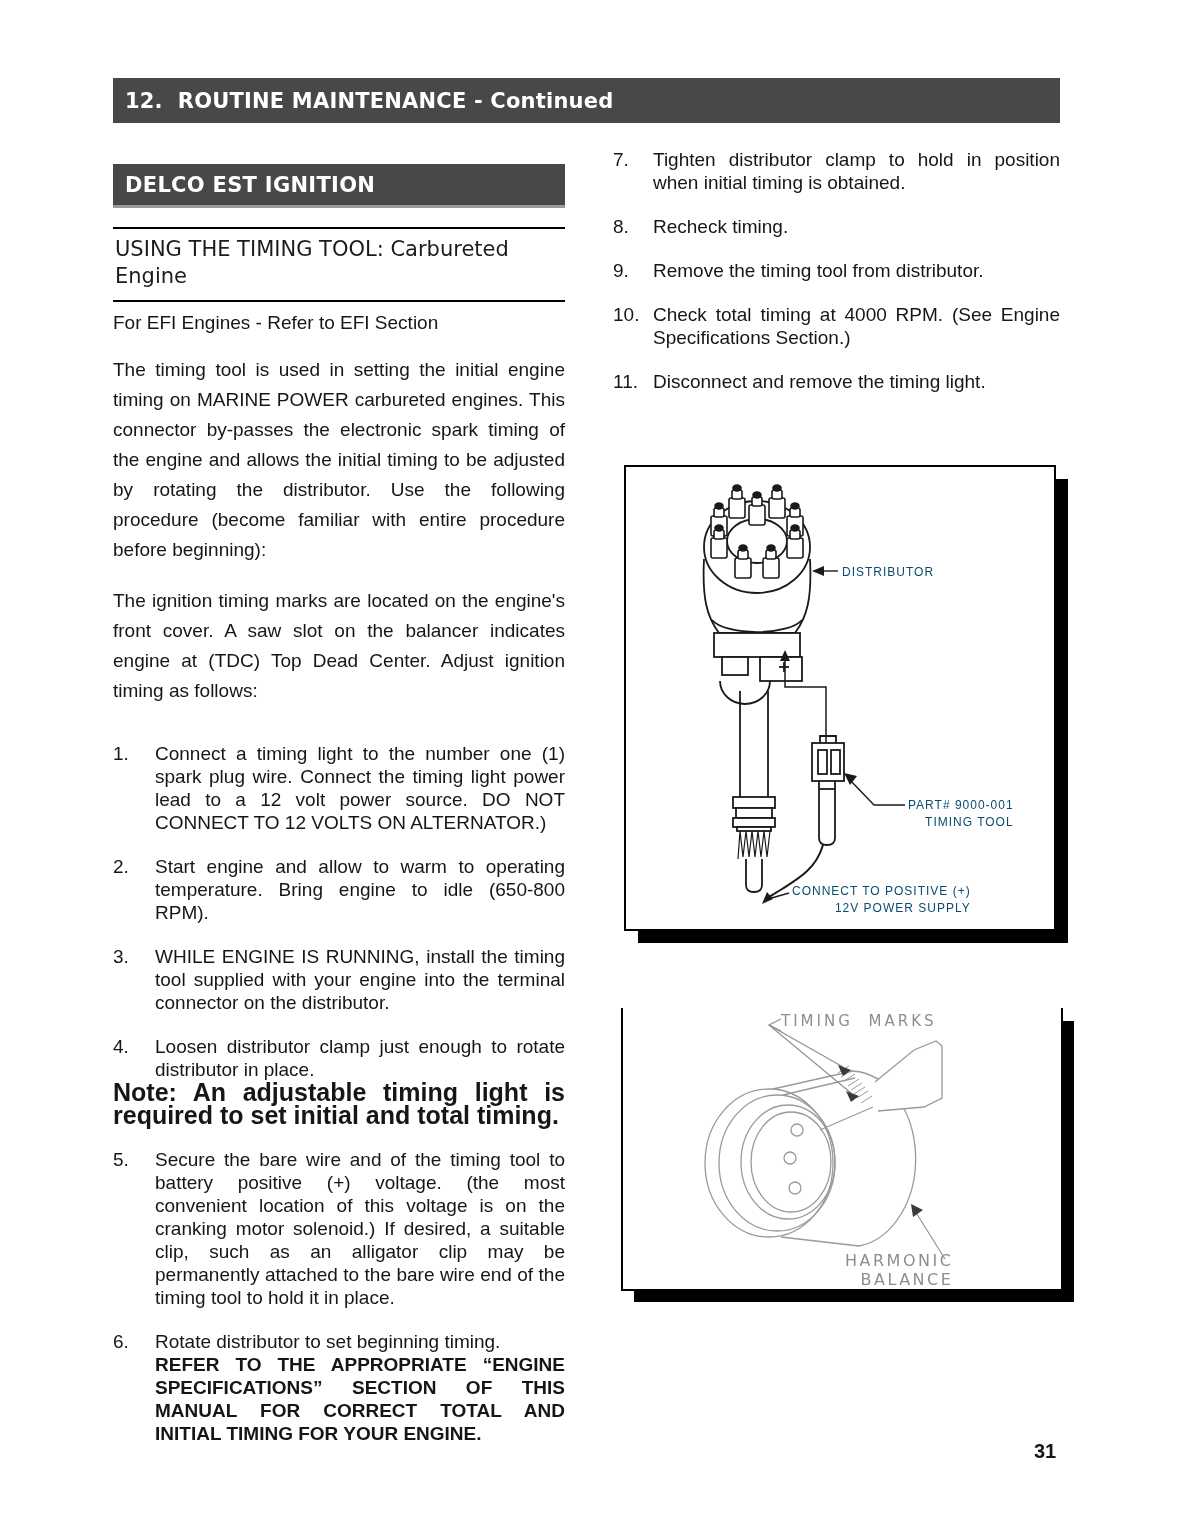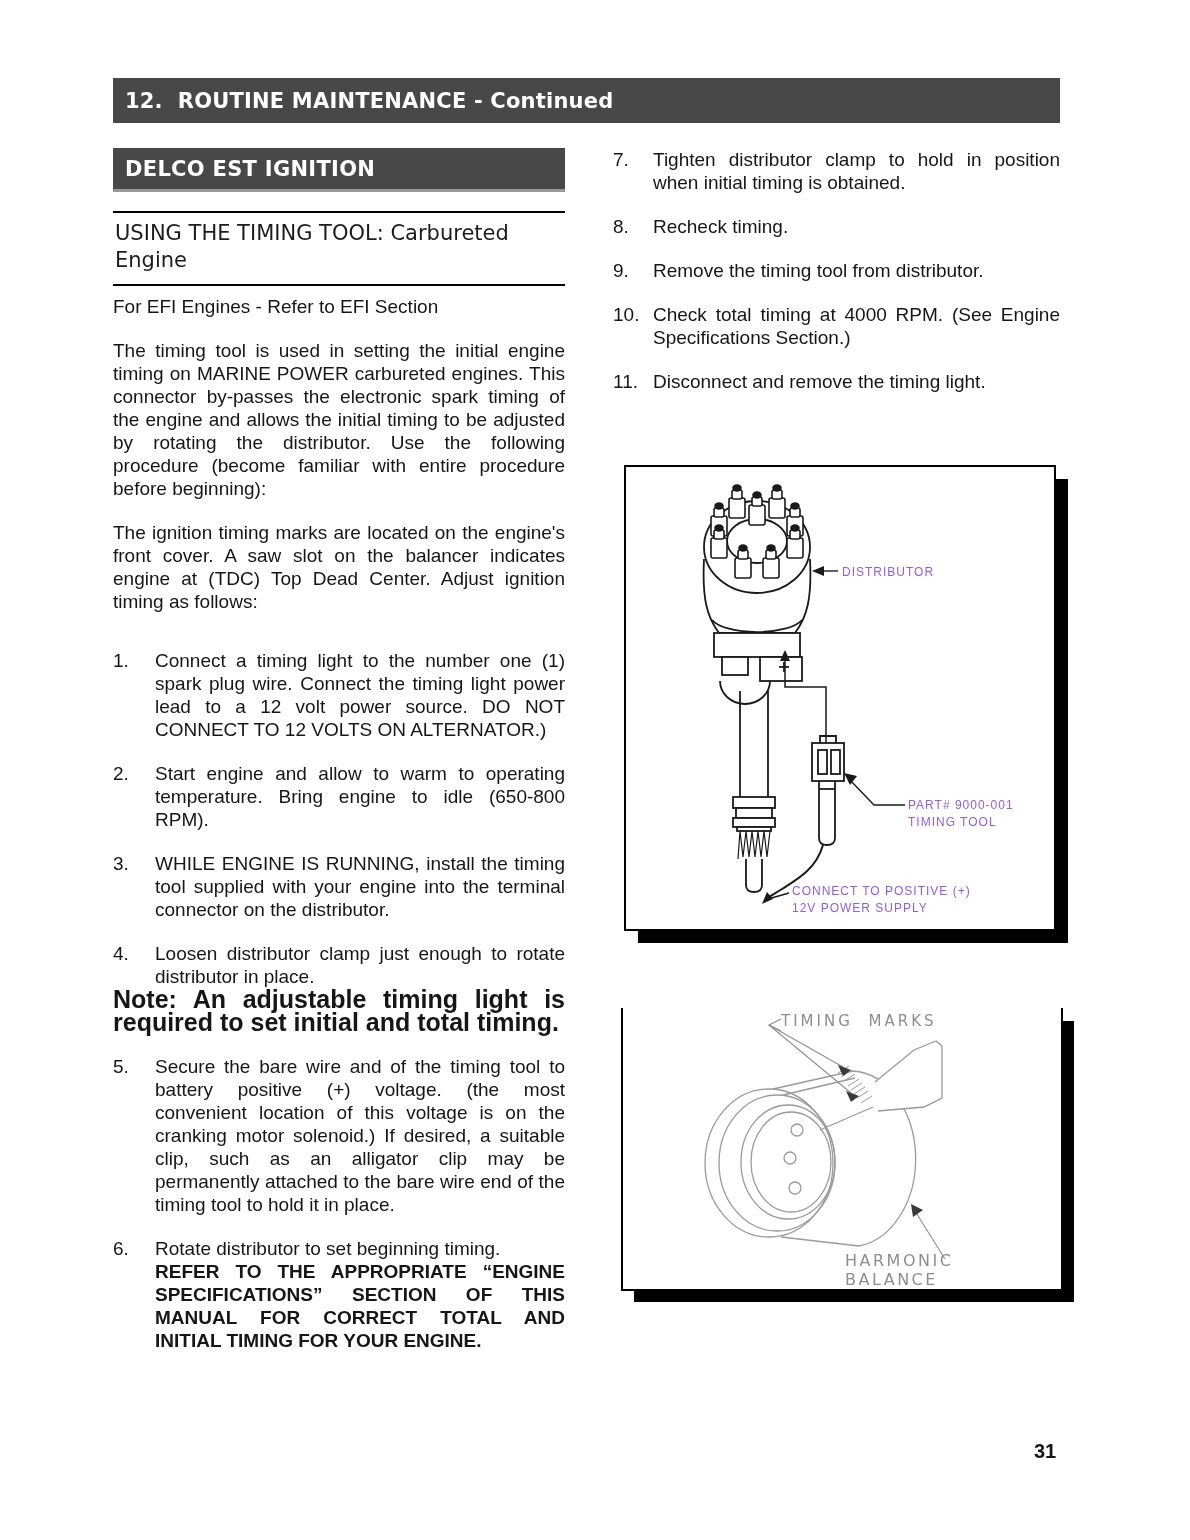--- a/index.html
+++ b/index.html
@@ -9,59 +9,59 @@
     font-family:"Liberation Sans", sans-serif; color:#161616; overflow:hidden;border-radius:30px;
   }
   .top-bar {
     position:absolute; left:113px; top:78px; width:947px; height:45px;
     background:#484848; display:flex; align-items:center; padding-left:12px;
   }
   .top-bar span {
     color:#ffffff; font-family:"DejaVu Sans", sans-serif; font-weight:bold;
     font-size:21px; white-space:pre; letter-spacing:0.2px;
   }
-  .col-left { position:absolute; left:113px; top:148px; width:452px; }
+  .col-left { position:absolute; left:113px; top:164px; width:452px; }
   .col-right { position:absolute; left:613px; top:148px; width:447px; }
   .delco-bar {
     background:#484848; height:44px; display:flex; align-items:center;
     padding-left:12px; border-bottom:3px solid #9a9a9a;
   }
   .delco-bar span {
     color:#ffffff; font-family:"DejaVu Sans", sans-serif; font-weight:bold;
     font-size:21px; letter-spacing:0.3px;
   }
   .sub-title {
     margin-top:19px; border-top:2px solid #000; border-bottom:2px solid #000;
     padding:7px 2px 9px 2px;
     font-family:"DejaVu Sans", sans-serif; font-size:21px; line-height:1.3;
     color:#1c1c1c;
   }
   .efi { margin-top:10px; font-size:19px; }
-  .body-p { margin-top:21px; font-size:19px; line-height:23px; text-align:justify; }
+  .body-p { margin-top:21px; font-size:19px; line-height:30px; text-align:justify; }
   .step { display:flex; margin-top:21px; }
   .step-first { margin-top:36px; }
   .step-num { width:42px; flex:none; font-size:19px; line-height:23px; }
   .col-right .step-num { width:40px; }
   .step-body { flex:1; font-size:19px; line-height:23px; text-align:justify; }
   .step-body .bold-part { display:block; font-weight:bold; }
   .note { font-size:25px; line-height:23px; font-weight:bold; text-align:justify; }
   .figure-box {
     position:absolute; background:#ffffff; border:2px solid #000;
     box-shadow:13px 13px 0 -1px #000000;
   }
   .fig1 { left:624px; top:465px; width:432px; height:466px; }
   .fig2 { left:621px; top:1008px; width:442px; height:283px; border-top:none;
           box-shadow:12px 12px 0 -1px #000000; }
   .fig-label {
     position:absolute; font-family:"Liberation Sans", sans-serif;
-    font-size:12px; line-height:17px; letter-spacing:1px; color:#8b5cf6; white-space:nowrap;
+    font-size:12px; line-height:17px; letter-spacing:1px; color:#0c4a6e; white-space:nowrap;text-align:right;
   }
   .fig2-label {
     position:absolute; font-family:"DejaVu Sans", sans-serif;
-    color:#8e8e8e; white-space:nowrap;
+    color:#8e8e8e; white-space:nowrap;text-align:right;
   }
   .lbl-timing-marks { left:158px; top:4px; font-size:15px; letter-spacing:3px; word-spacing:8px; }
   .lbl-harmonic { left:222px; top:243px; font-size:16px; letter-spacing:2.5px; line-height:19px; }
   .page-num {
     position:absolute; left:1034px; top:1440px; font-size:20px; font-weight:bold;
   }
   svg { display:block; }
 </style>
 </head>
 <body>

